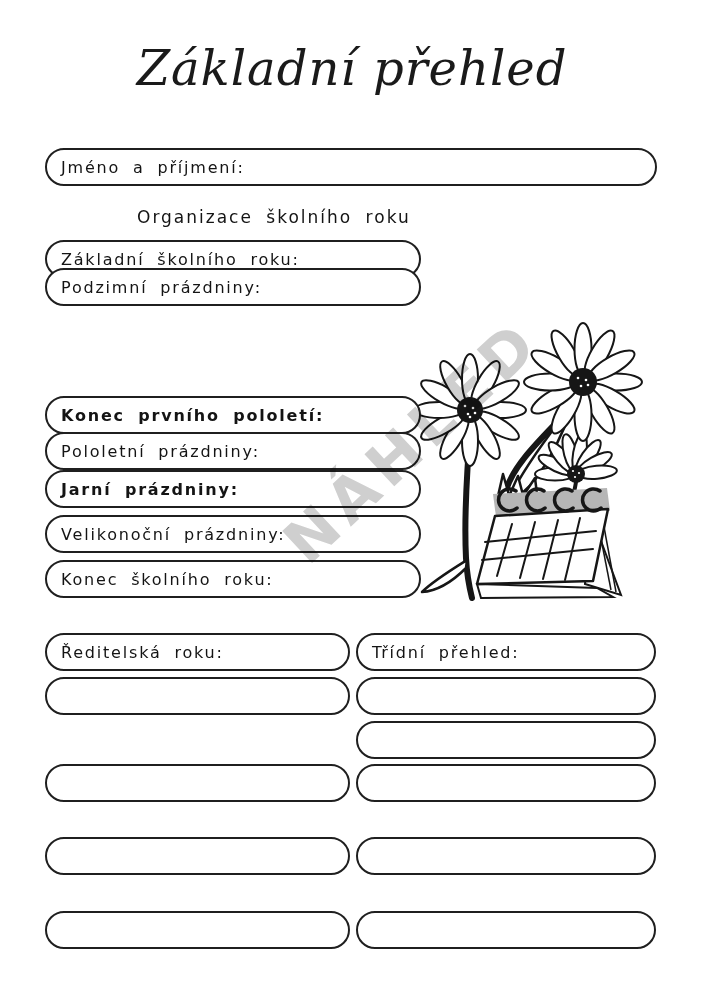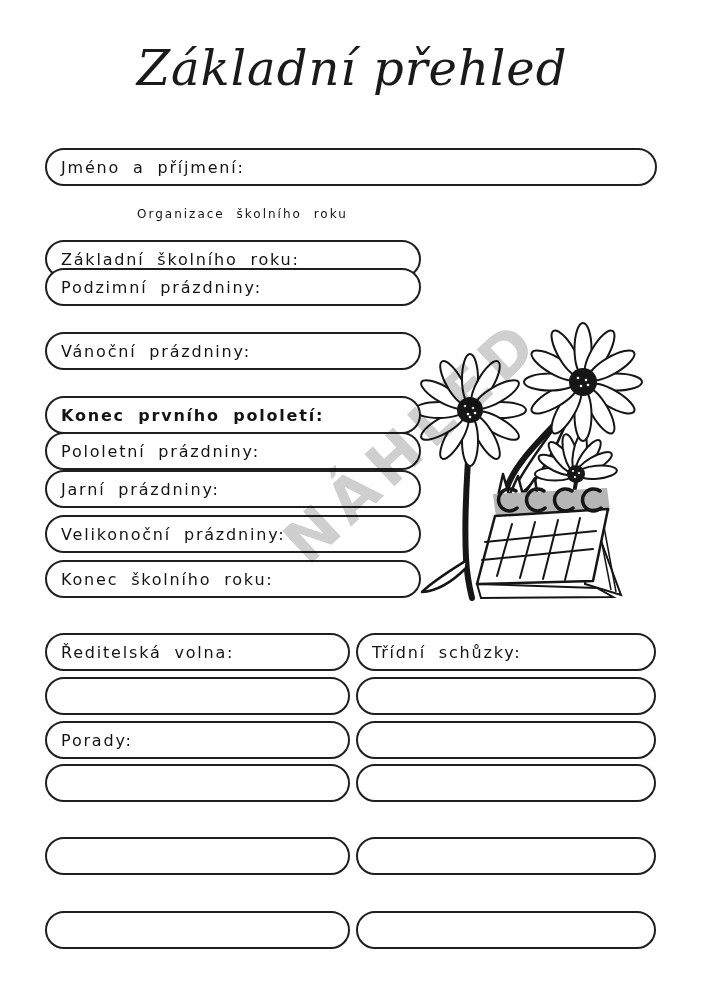--- a/index.html
+++ b/index.html
@@ -6,21 +6,21 @@
   .page{
     position:relative;width:704px;height:999px;background:#ffffff;
     font-family:"DejaVu Sans",sans-serif;overflow:hidden;
   }
   .title{
     position:absolute;top:40px;left:0;width:100%;margin:0;text-align:center;
     font-family:"DejaVu Serif",serif;font-style:italic;font-weight:400;
     font-size:48px;color:#1a1a1a;letter-spacing:1px;z-index:2;
   }
   .heading{
-    position:absolute;left:137px;top:207px;font-size:12px;color:#141414;
+    position:absolute;left:137px;top:207px;font-size:17px;color:#141414;
     letter-spacing:2px;word-spacing:6px;z-index:2;
   }
   .pill{
     position:absolute;height:38px;background:#ffffff;border:2px solid #1f1f1f;
     border-radius:19px;display:flex;align-items:center;padding:16px 14px;
     box-sizing:border-box;z-index:2;
   }
   .lbl{font-size:16px;letter-spacing:1.8px;word-spacing:6px;color:#141414;white-space:nowrap;}
   .watermark{
     position:absolute;left:212px;top:406px;width:400px;text-align:center;
@@ -42,56 +42,50 @@
   </div>
 
   <div class="heading">Organizace školního roku</div>
 
   <div class="pill" style="left:45px;top:240px;width:376px;">
     <span class="lbl">Základní školního roku:</span>
   </div>
   <div class="pill" style="left:45px;top:268px;width:376px;">
     <span class="lbl">Podzimní prázdniny:</span>
   </div>
-  <div class="pill" style="left:45px;top:332px;width:376px;">
-    <span class="lbl">Vánoční prázdniny:</span>
-  </div>
   <div class="pill" style="left:45px;top:396px;width:376px;font-weight:bold;">
     <span class="lbl">Konec prvního pololetí:</span>
   </div>
   <div class="pill" style="left:45px;top:424px;width:376px;margin-top:8px;">
     <span class="lbl">Pololetní prázdniny:</span>
   </div>
-  <div class="pill" style="left:45px;top:470px;width:376px;">
+  <div class="pill" style="left:45px;top:470px;width:376px;font-weight:bold;">
     <span class="lbl">Jarní prázdniny:</span>
   </div>
   <div class="pill" style="left:45px;top:515px;width:376px;">
     <span class="lbl">Velikonoční prázdniny:</span>
   </div>
   <div class="pill" style="left:45px;top:560px;width:376px;">
     <span class="lbl">Konec školního roku:</span>
   </div>
 
   <div class="pill" style="left:45px;top:633px;width:305px;">
-    <span class="lbl">Ředitelská volna:</span>
+    <span class="lbl">Ředitelská roku:</span>
   </div>
   <div class="pill" style="left:356px;top:633px;width:300px;">
-    <span class="lbl">Třídní schůzky:</span>
+    <span class="lbl">Třídní přehled:</span>
   </div>
 
   <div class="pill" style="left:45px;top:677px;width:305px;">
     <span class="lbl"></span>
   </div>
   <div class="pill" style="left:356px;top:677px;width:300px;">
     <span class="lbl"></span>
   </div>
 
-  <div class="pill" style="left:45px;top:721px;width:305px;">
-    <span class="lbl">Porady:</span>
-  </div>
   <div class="pill" style="left:356px;top:721px;width:300px;">
     <span class="lbl"></span>
   </div>
 
   <div class="pill" style="left:45px;top:764px;width:305px;">
     <span class="lbl"></span>
   </div>
   <div class="pill" style="left:356px;top:764px;width:300px;">
     <span class="lbl"></span>
   </div>

